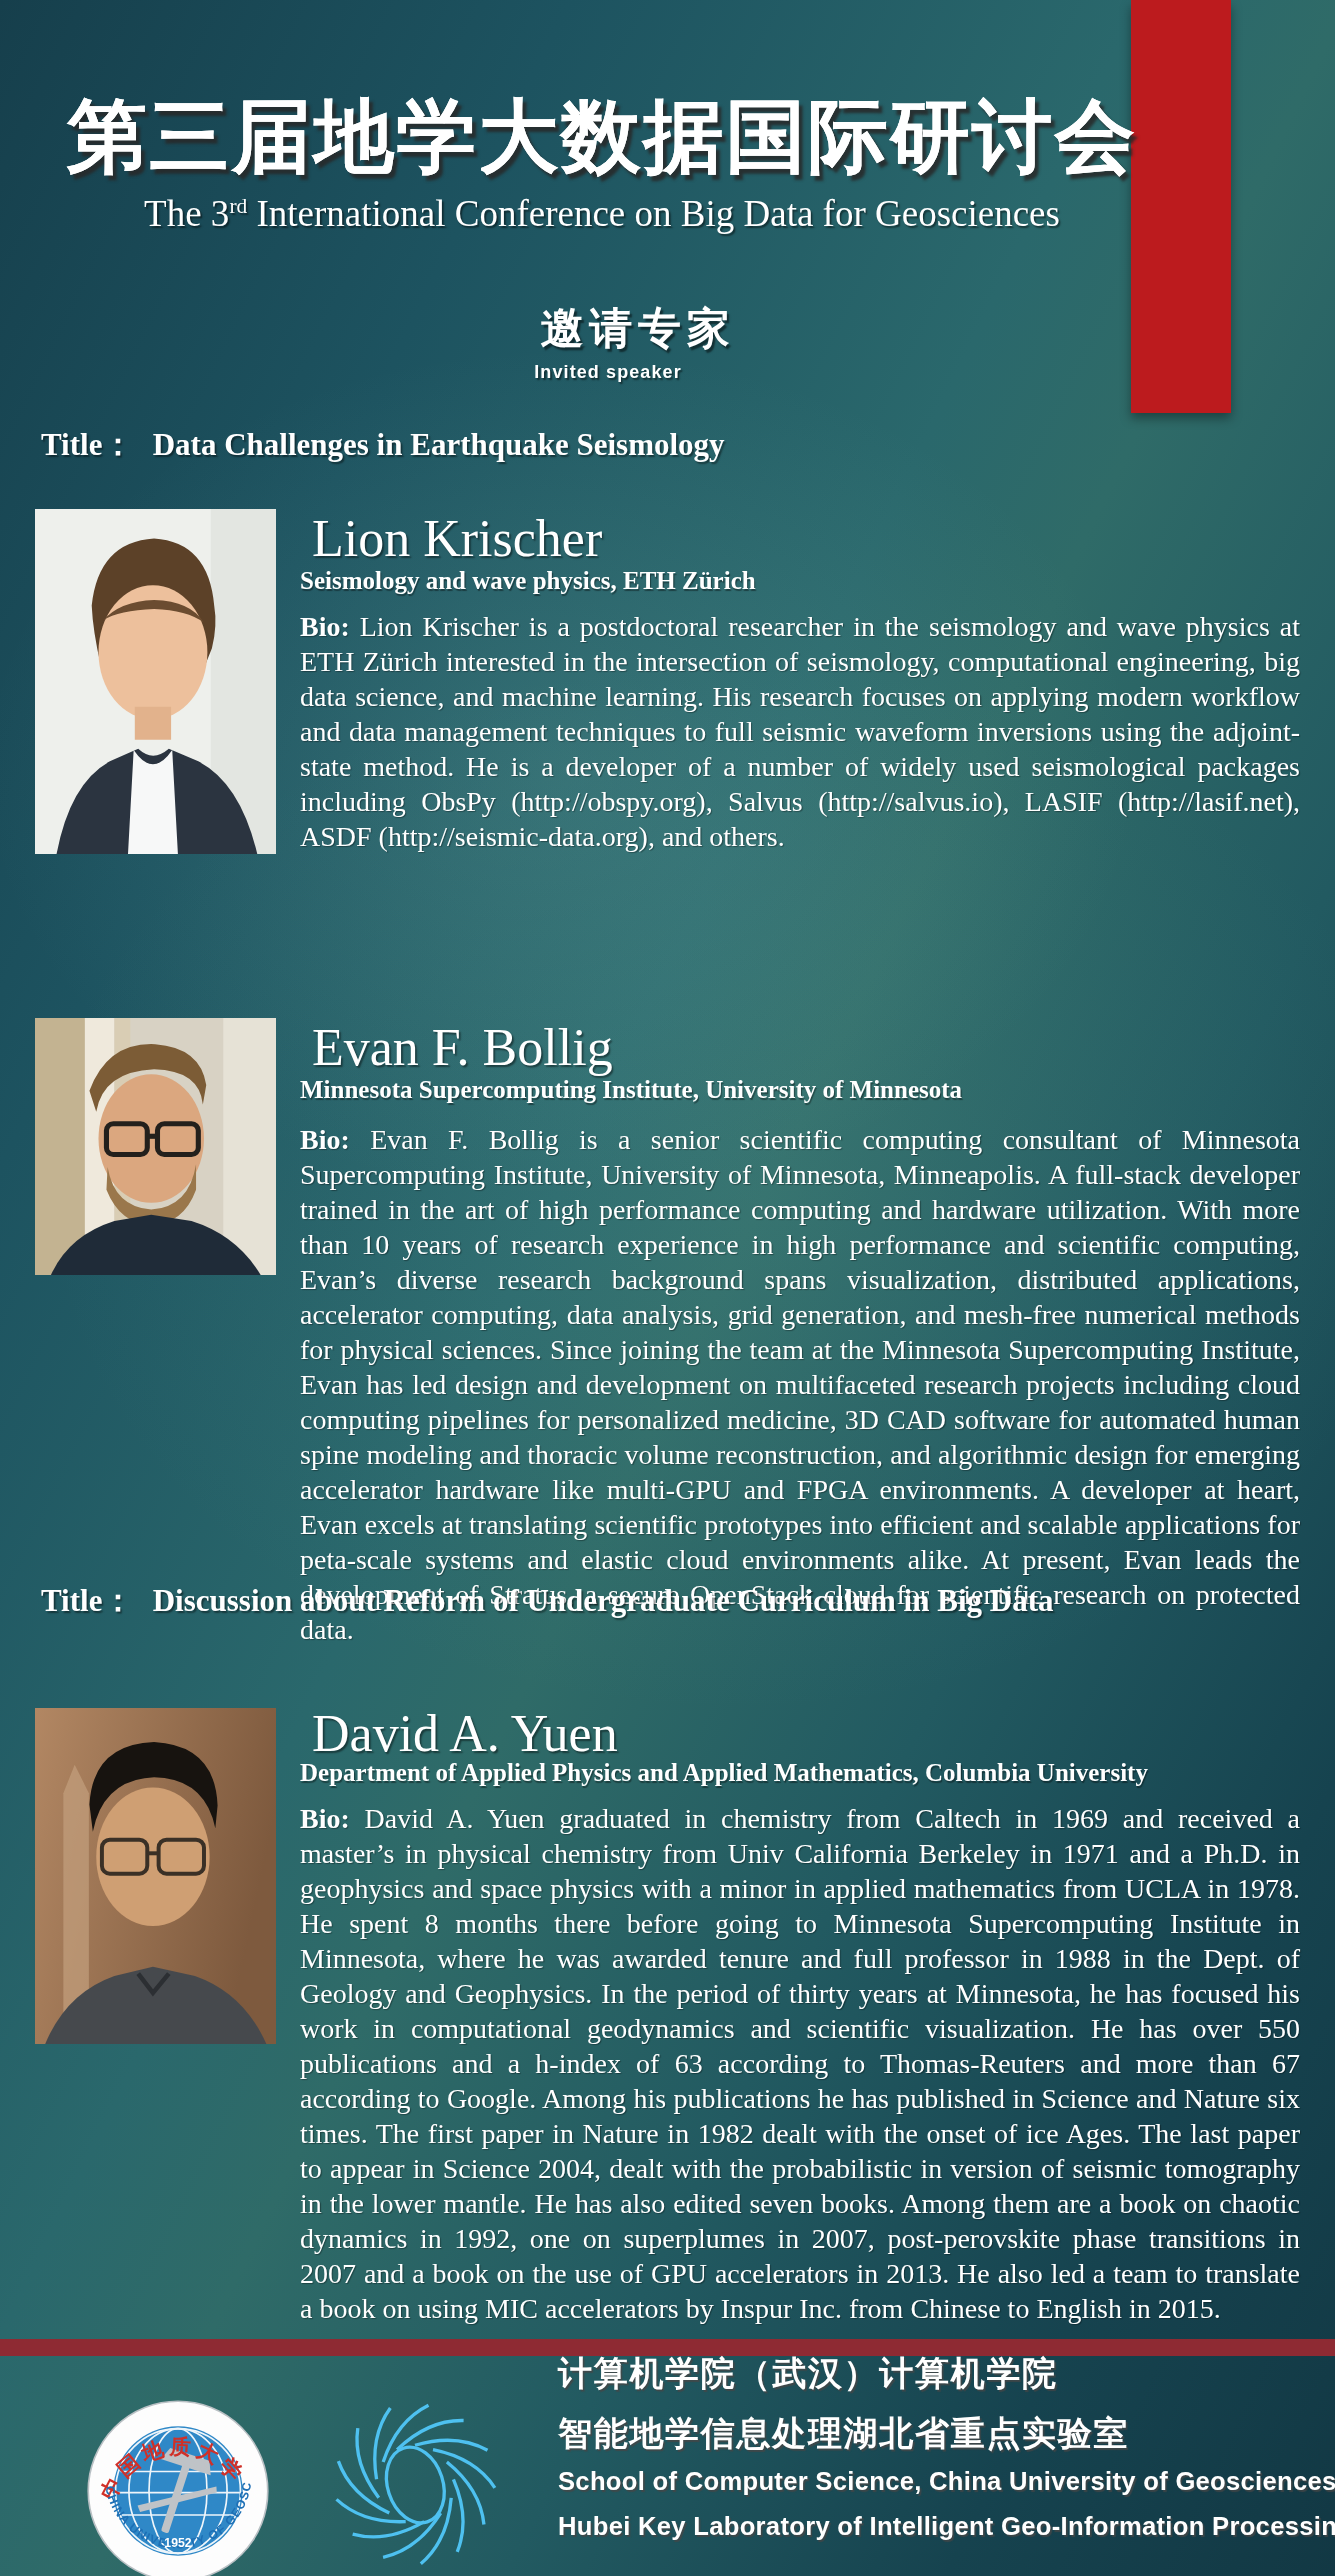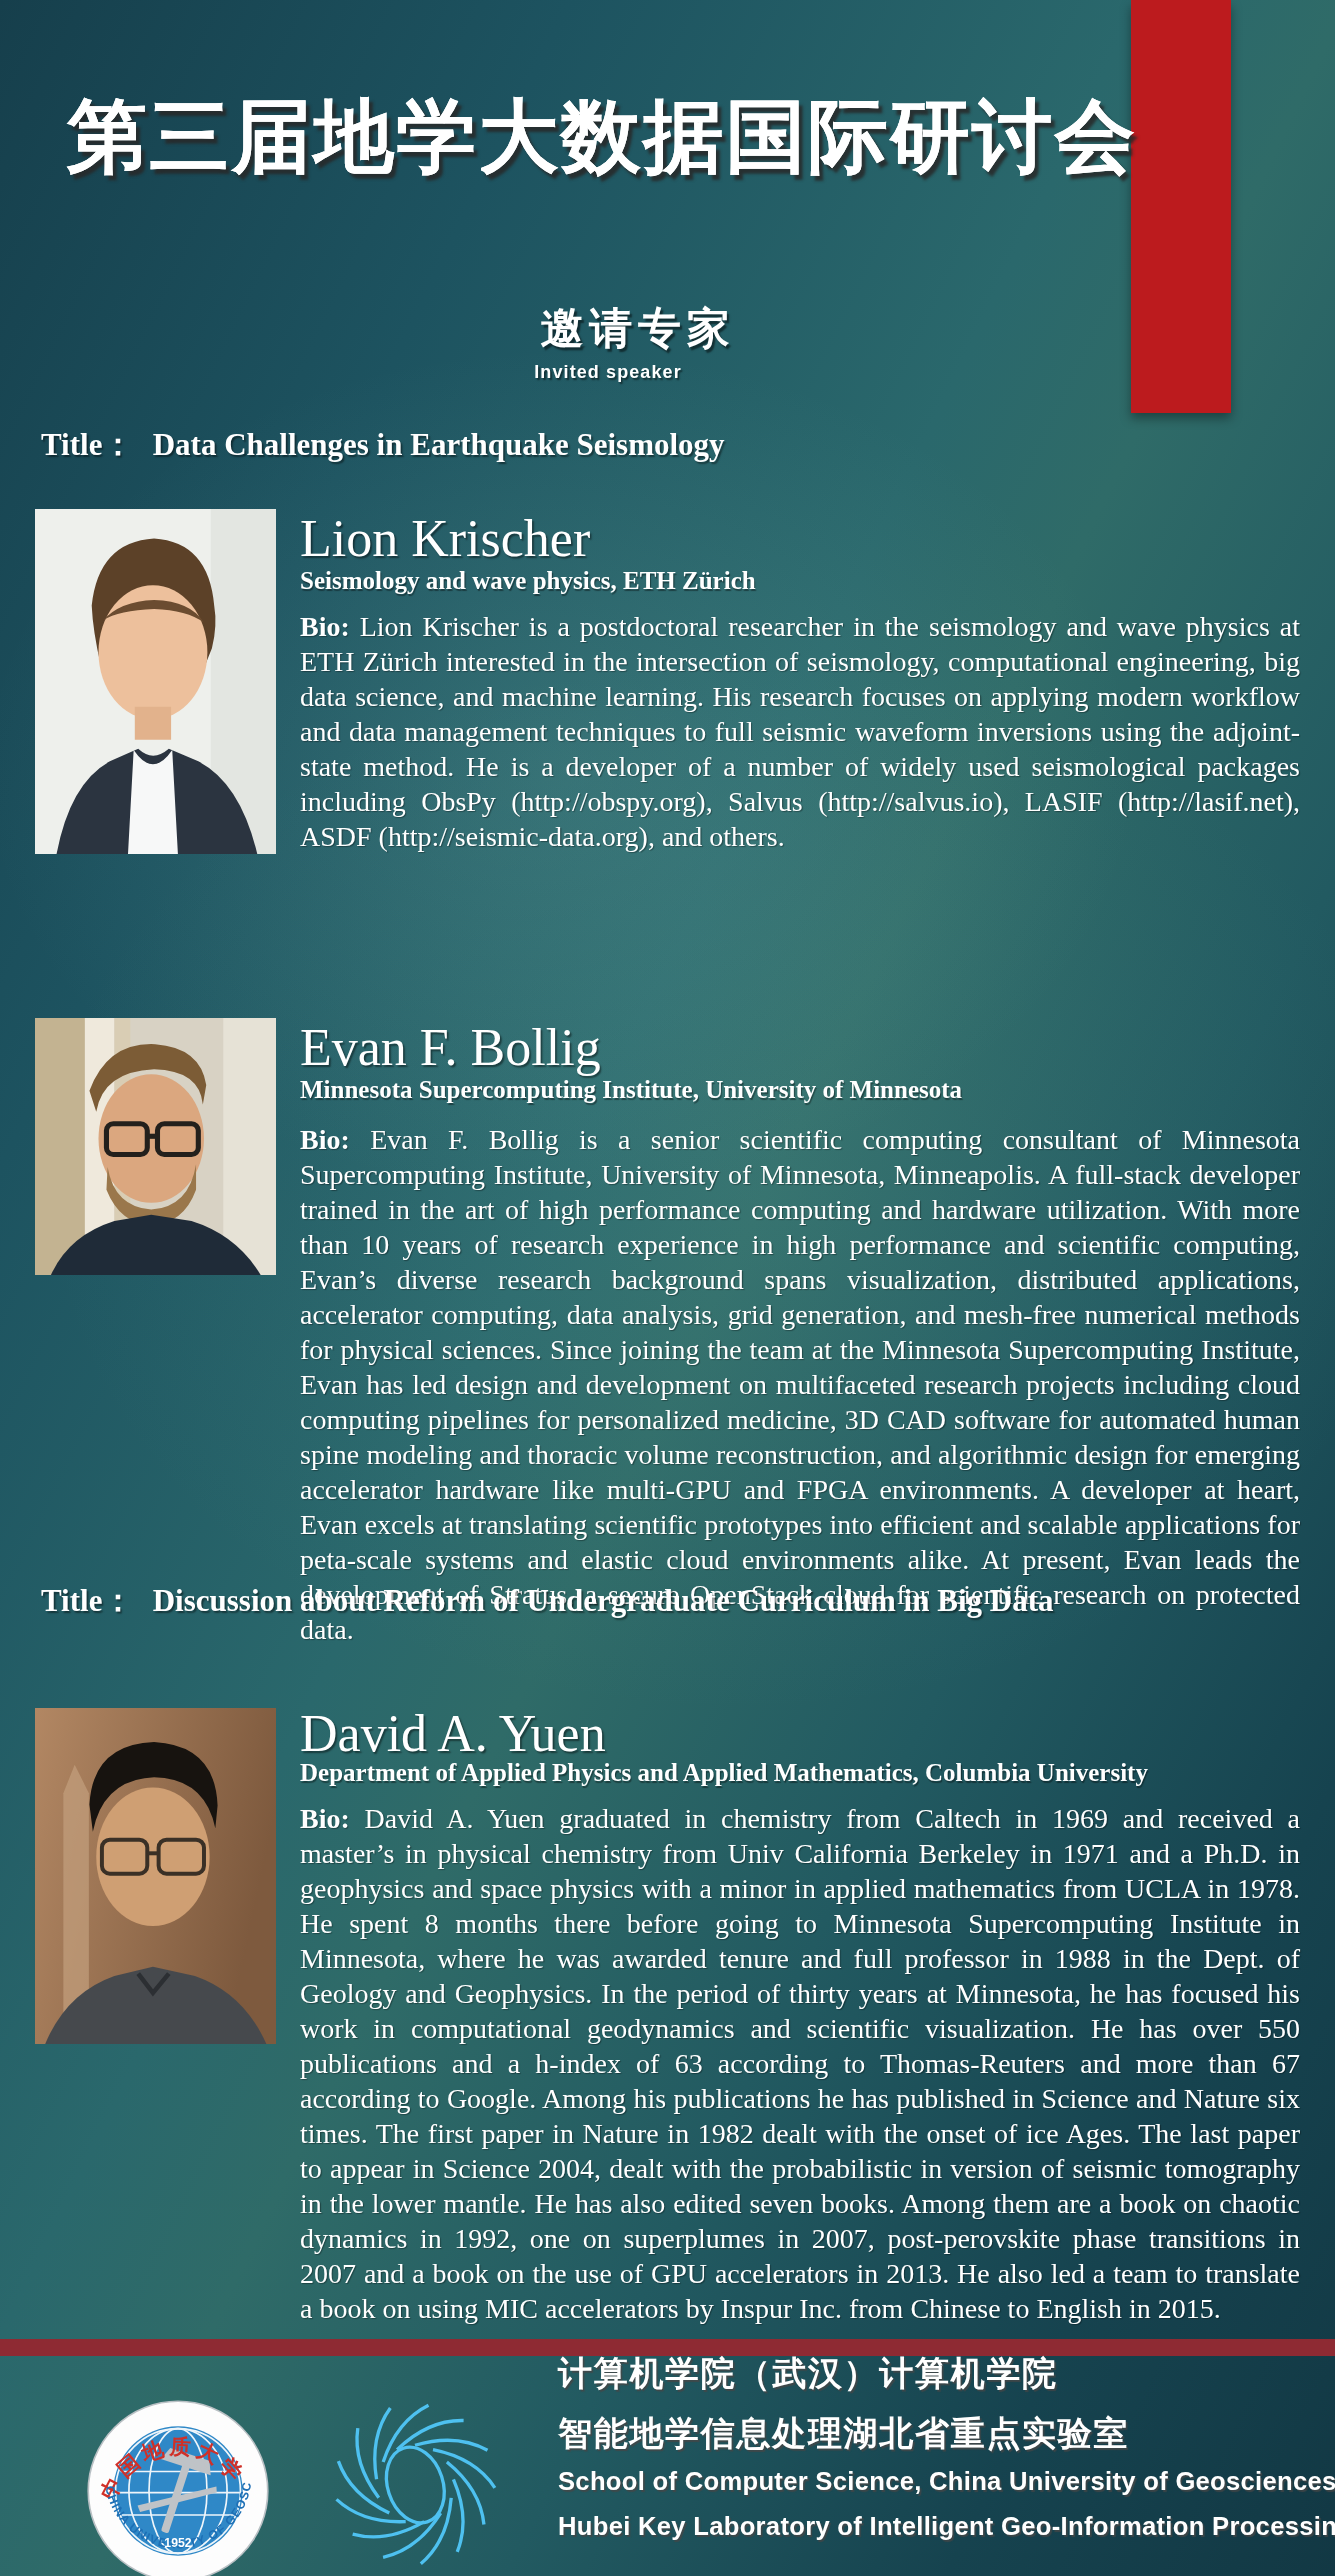--- a/index.html
+++ b/index.html
@@ -55,20 +55,21 @@
     font-size:31px;font-weight:700;
     text-shadow:1.7px 2.3px 1.7px rgba(0,0,0,0.45);
     line-height:47px;
   }
   .talk-title .label{margin-right:19.3px;}
   .justify-line{text-align:justify;text-align-last:justify;}
   .speaker-name{
     font-size:52px;font-weight:400;line-height:1.12;
     text-shadow:1.7px 2.3px 1.7px rgba(0,0,0,0.45);
     white-space:nowrap;
+    margin-left:12px;
   }
   .speaker-affiliation{
     font-size:25px;font-weight:700;
     text-shadow:1.1px 1.7px 1.1px rgba(0,0,0,0.4);
     white-space:nowrap;
   }
   .speaker-bio{
     font-size:28px;line-height:35px;
     text-align:justify;
     text-shadow:1.1px 1.1px 1.1px rgba(0,0,0,0.35);
@@ -94,20 +95,21 @@
   .logo{overflow:visible;}
 </style>
 </head>
 <body>
 
 <div id="poster">
 
   <div class="abs accent-bar-vertical"></div>
 
   <div class="abs header-center title-zh">第三届地学大数据国际研讨会</div>
+  <div class="abs header-center title-en"><span>The 3</span><sup>rd</sup><span> International Conference on Big Data for Geosciences</span></div>
   <div class="abs header-center invited-zh">邀请专家</div>
   <div class="abs header-center invited-en">Invited speaker</div>
 
   <div class="abs talk-title" style="left:41px;top:421px;">
     <span class="label">Title：</span><span>Data Challenges in Earthquake Seismology</span>
   </div>
   <div class="abs photo-frame" style="left:35px;top:509px;width:241px;height:345px;">
     <svg viewBox="0 0 425 607" preserveAspectRatio="none">
       <rect width="425" height="607" fill="#eef0ec"></rect>
       <rect x="310" width="115" height="607" fill="#e3e6e1"></rect>

